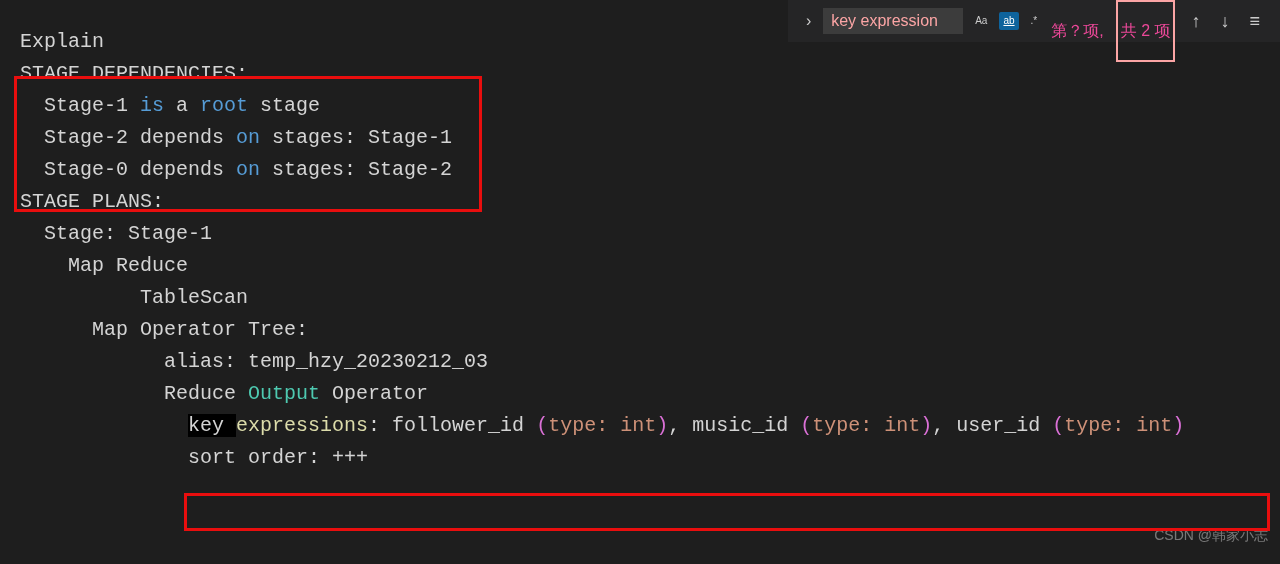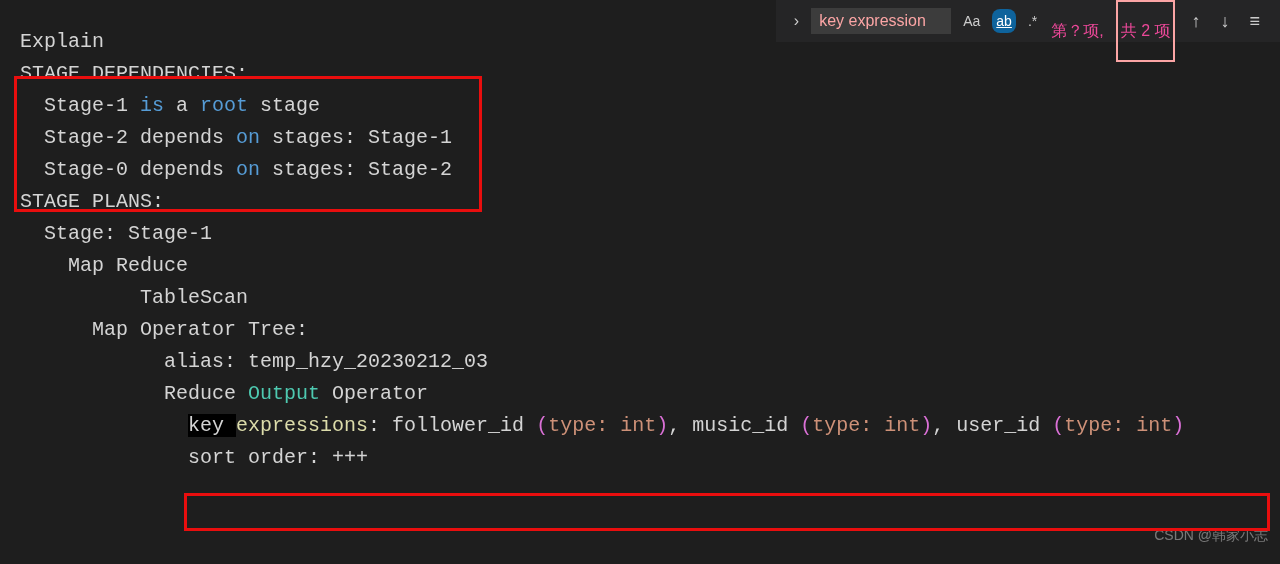--- a/index.html
+++ b/index.html
@@ -33,29 +33,29 @@
     background: #3c3c3c;
     color: #fca5a5;
     border: none;
     padding: 4px 8px;
     width: 140px;
     font-size: 16px;
     outline: none;
   }
   .find-opt {
     padding: 1px 4px;
-    font-size: 14px;
+    font-size: 10px;
     color: #ccc;
     cursor: pointer;
   }
   .find-opt.active {
     background: #0e639c;
     color: #fff;
     text-decoration: underline;
-    border-radius: 8px;
+    border-radius: 2px;
   }
   .find-status { color: #ec4899; margin-left: 6px; margin-right: 6px; margin-top: 20px;}
   .red-box-inline { border: 2px solid #fca5a5; padding: 16px 3px; }
   .find-arrow, .find-close, .find-menu { color: #ccc; font-size: 18px; padding: 0 6px; cursor:pointer; }
   .code-area { position: relative; padding: 26px 20px 0 20px; }
   .code-line { white-space: pre; }
   .c-blue    { color: #569cd6; }
   .c-teal    { color: #4ec9b0; }
   .c-yellow  { color: #dcdcaa; }
   .c-orange  { color: #ce9178; }

